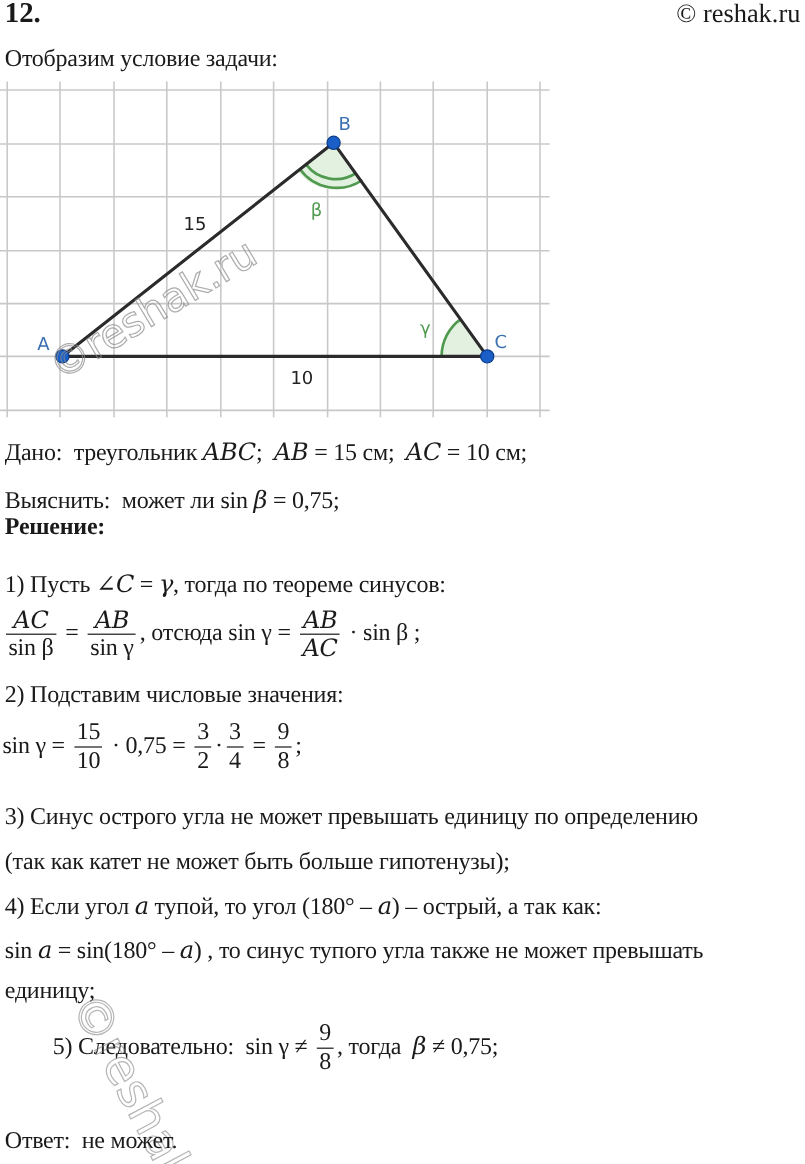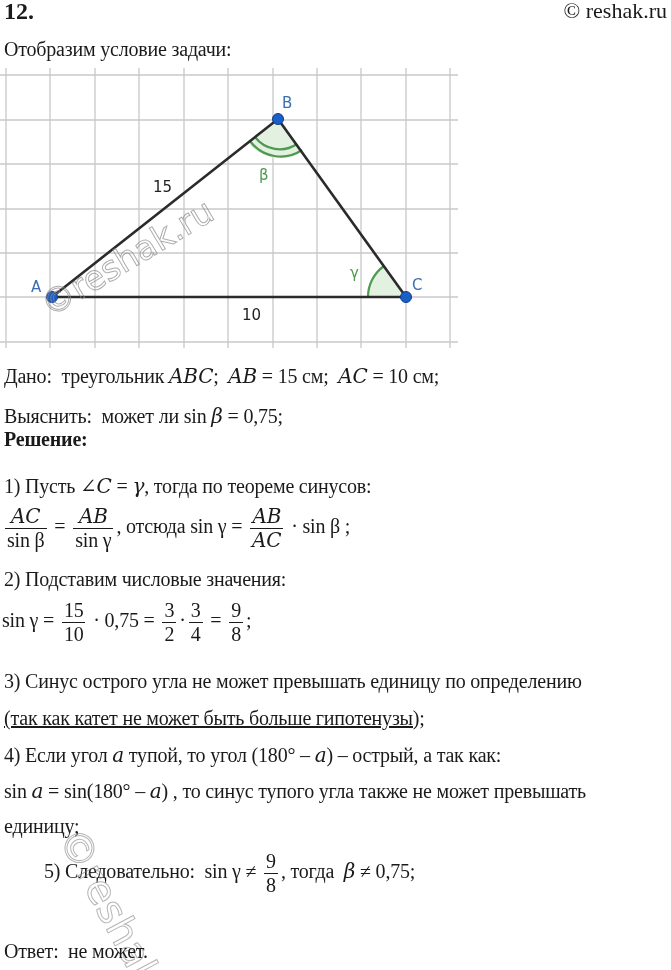--- a/index.html
+++ b/index.html
@@ -147,21 +147,21 @@
       <span class="d">4</span>
     </span>
   <span>=</span>
   <span class="frac">
       <span class="n">9</span>
       <span class="d">8</span>
     </span><span>;</span>
 </div>
 
 <div class="abs txt" style="left:4px; top:670px;">3) Синус острого угла не может превышать единицу по определению</div>
-<div class="abs txt" style="left:4px; top:707px;text-decoration:underline;">(так как катет не может быть больше гипотенузы);</div>
+<div class="abs txt" style="left:4px; top:707px;">(так как катет не может быть больше гипотенузы);</div>
 
 <div class="abs txt" style="left:4px; top:743px;text-align:right;">
   <span>4) Если угол</span>
   <span class="math">a</span>
   <span>тупой, то угол (180° –</span>
   <span class="math">a</span><span>) – острый, а так как:</span>
 </div>
 <div class="abs txt" style="left:4px; top:779px;">
   <span>sin</span>
   <span class="math">a</span>

